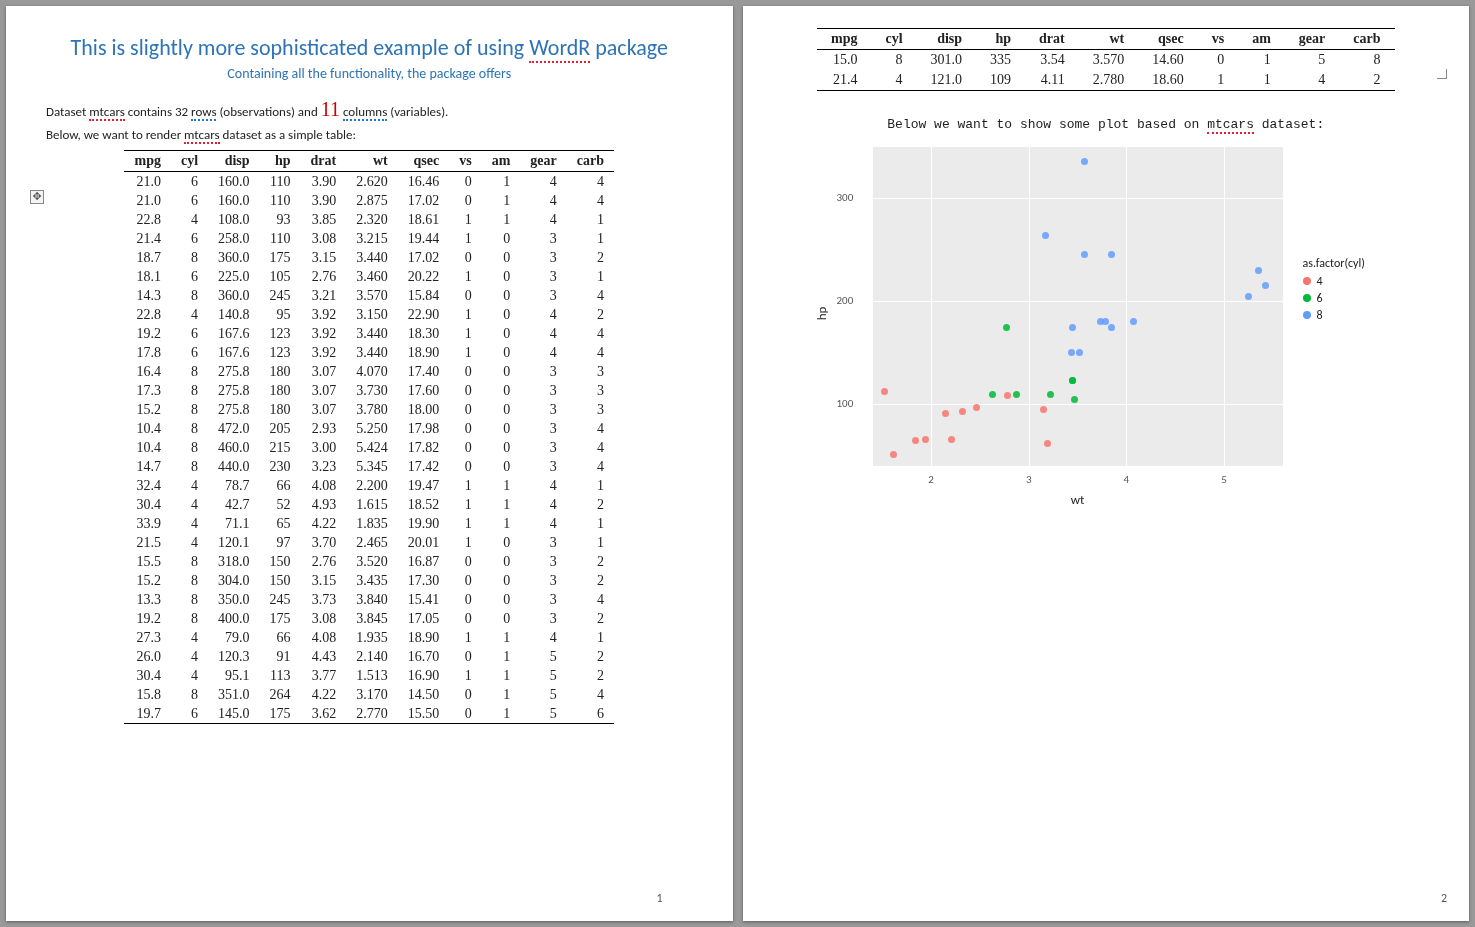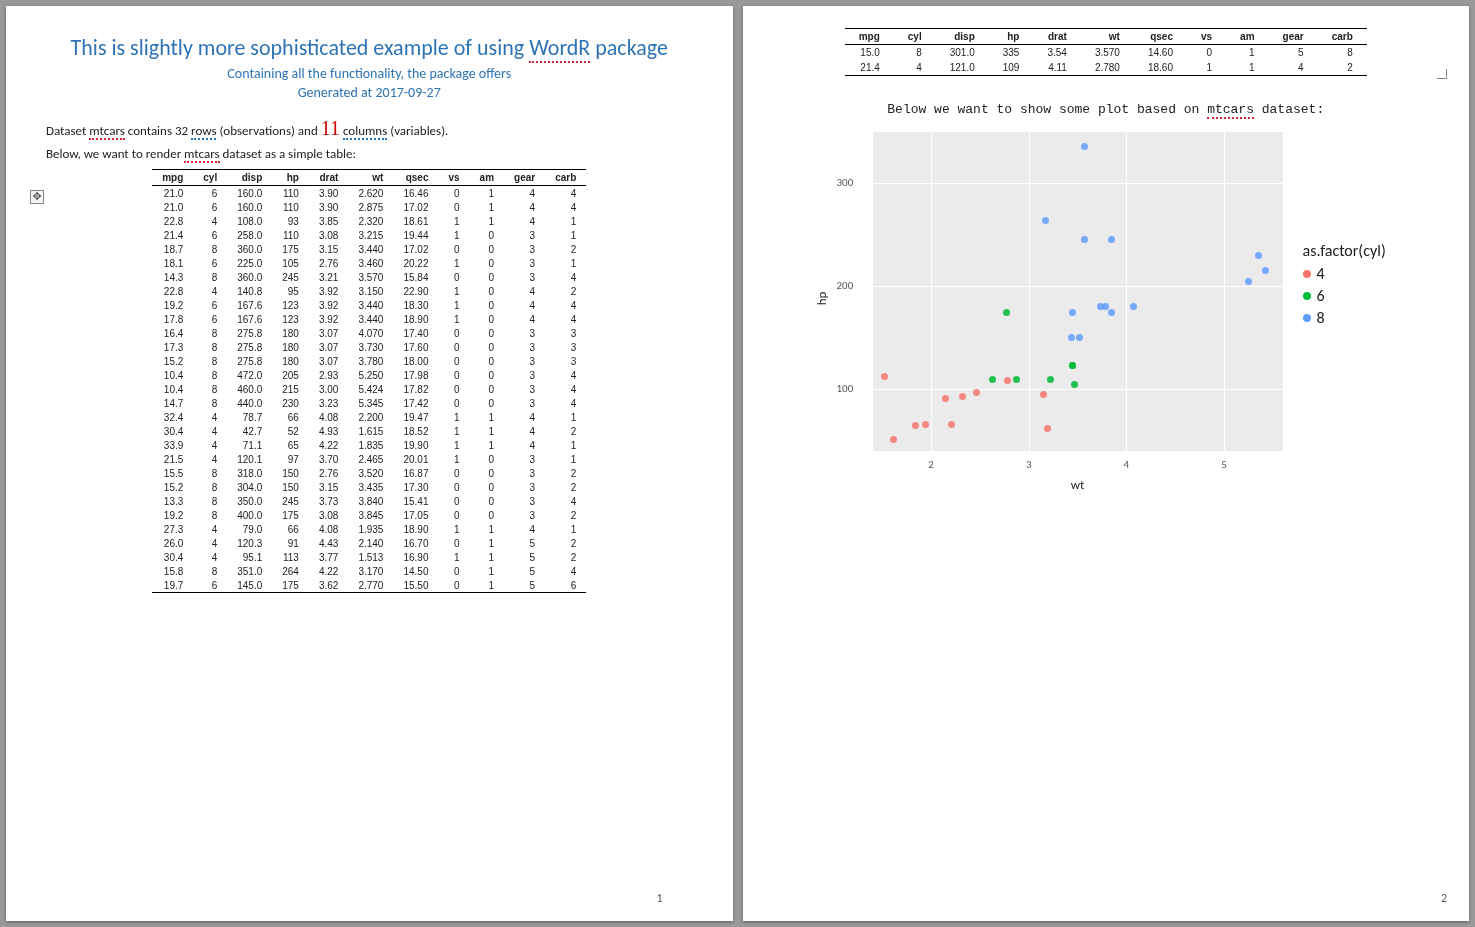--- a/index.html
+++ b/index.html
@@ -42,22 +42,22 @@
     margin: 2px 0;
     font-size: 14px;
   }
   .squig { border-bottom: 2px dotted #d23; }
   .squigb{ border-bottom: 2px dotted #27c; }
   .red-big { color: #c00; font-size: 20px; font-family: Georgia, serif; }
   .intro { text-align: left; margin: 16px 0 6px; }
   table.mt {
     border-collapse: collapse;
     margin: 8px auto 0 auto;
-    font-family: Liberation Sans, sans-serif;
-    font-size: 10px;
+    font-family: Liberation Serif, serif;
+    font-size: 14px;
   }
   table.mt th {
     border-top: 1.5px solid #000;
     border-bottom: 1px solid #000;
     padding: 2px 10px;
     text-align: right;
     font-weight: bold;
   }
   table.mt td {
     padding: 1.5px 10px;
@@ -84,43 +84,40 @@
       #ebebeb;
   }
   .pt { position:absolute; width:7px; height:7px; border-radius:50%; margin:-3px 0 0 -3px; opacity:.85;}
   .c4 { background:#f8766d;}
   .c6 { background:#00ba38;}
   .c8 { background:#619cff;}
   .axis-y { position:absolute; left:-36px; width:34px; text-align:left; font-size:11px; color:#555;}
   .axis-x { position:absolute; bottom:-20px; font-size:11px; color:#555; transform:translateX(-50%);}
   .ylab { position:absolute; left:-58px; top:50%; transform: rotate(-90deg); font-size:13px;}
   .xlab { text-align:center; margin-top:26px; font-size:13px;}
-  .legend { position:absolute; left: 430px; top: 110px; font-size:16px;}
+  .legend { position:absolute; left: 430px; top: 110px; font-size:12px;}
   .legend .row { display:flex; align-items:center; gap:6px; margin:3px 0;}
   .legend .sw { width:8px;height:8px;border-radius:50%;}
   .gridv,.gridh{position:absolute;background:#fff;}
   .gridv{width:1px;top:0;bottom:0;}
   .gridh{height:1px;left:0;right:0;}
   .end-marker {
     position:absolute; right:22px; top:63px;
     width:10px;height:10px; border:1px solid #888;
     border-top:none;border-left:none;
   }
 </style>
 </head>
 <body>
 
 <div class="page">
   <h1 class="title">
     <span>This is slightly more sophisticated example of using </span><span class="squig">WordR</span><span> package</span>
   </h1>
   <div class="subtitle">Containing all the functionality, the package offers</div>
-  <div class="subtitle">
-    <span>Generated at </span><span>2017-09-27</span>
-  </div>
   <div class="intro">
     <span>Dataset </span><span class="squig">mtcars</span><span> contains 32 </span><span class="squigb">rows</span><span> (observations) and </span><span class="red-big">11</span><span> </span><span class="squigb">columns</span><span> (variables).</span>
   </div>
   <div class="intro" style="margin-top:6px">
     <span>Below, we want to render </span><span class="squig">mtcars</span><span> dataset as a simple table:</span>
   </div>
   <div class="table-handle" style="top:184px;">✥</div>
   <table class="mt" id="tbl1">
     <thead>
         <tr id="hdr1">

